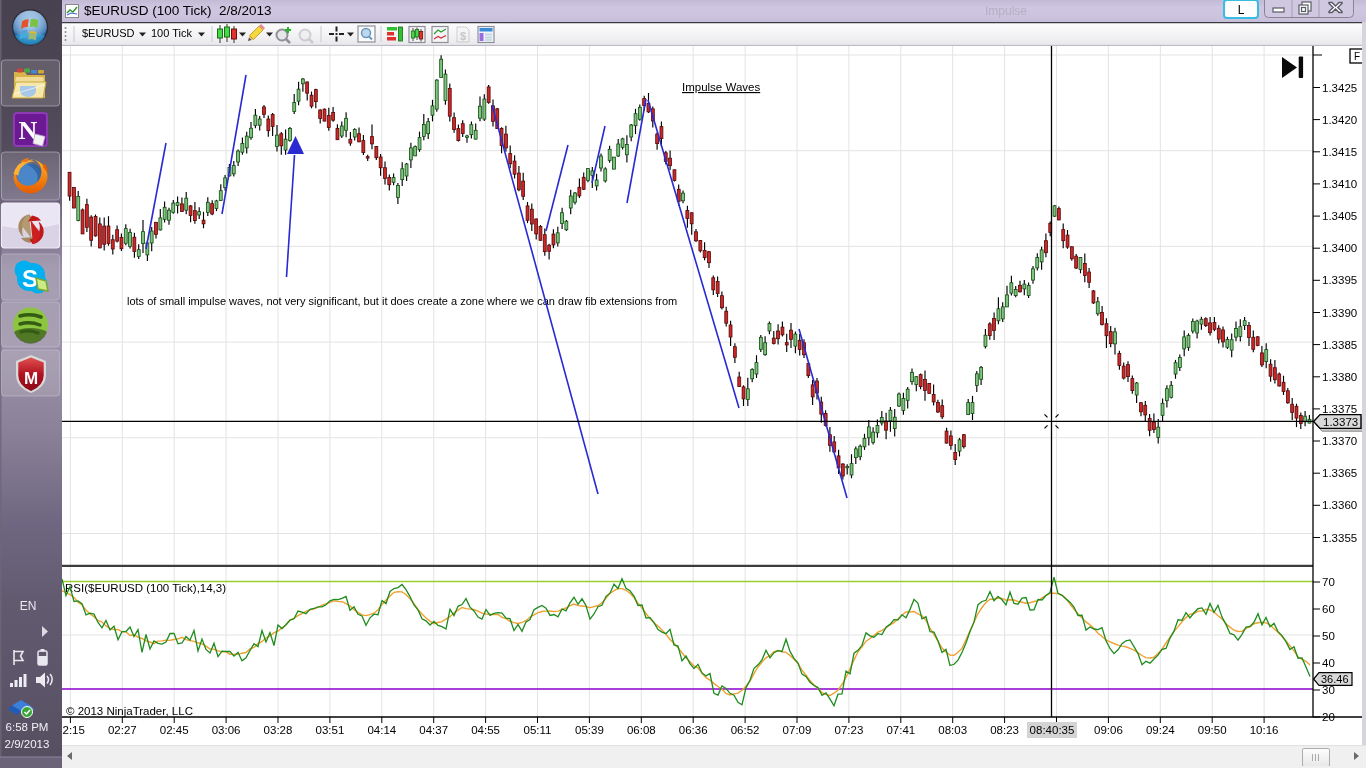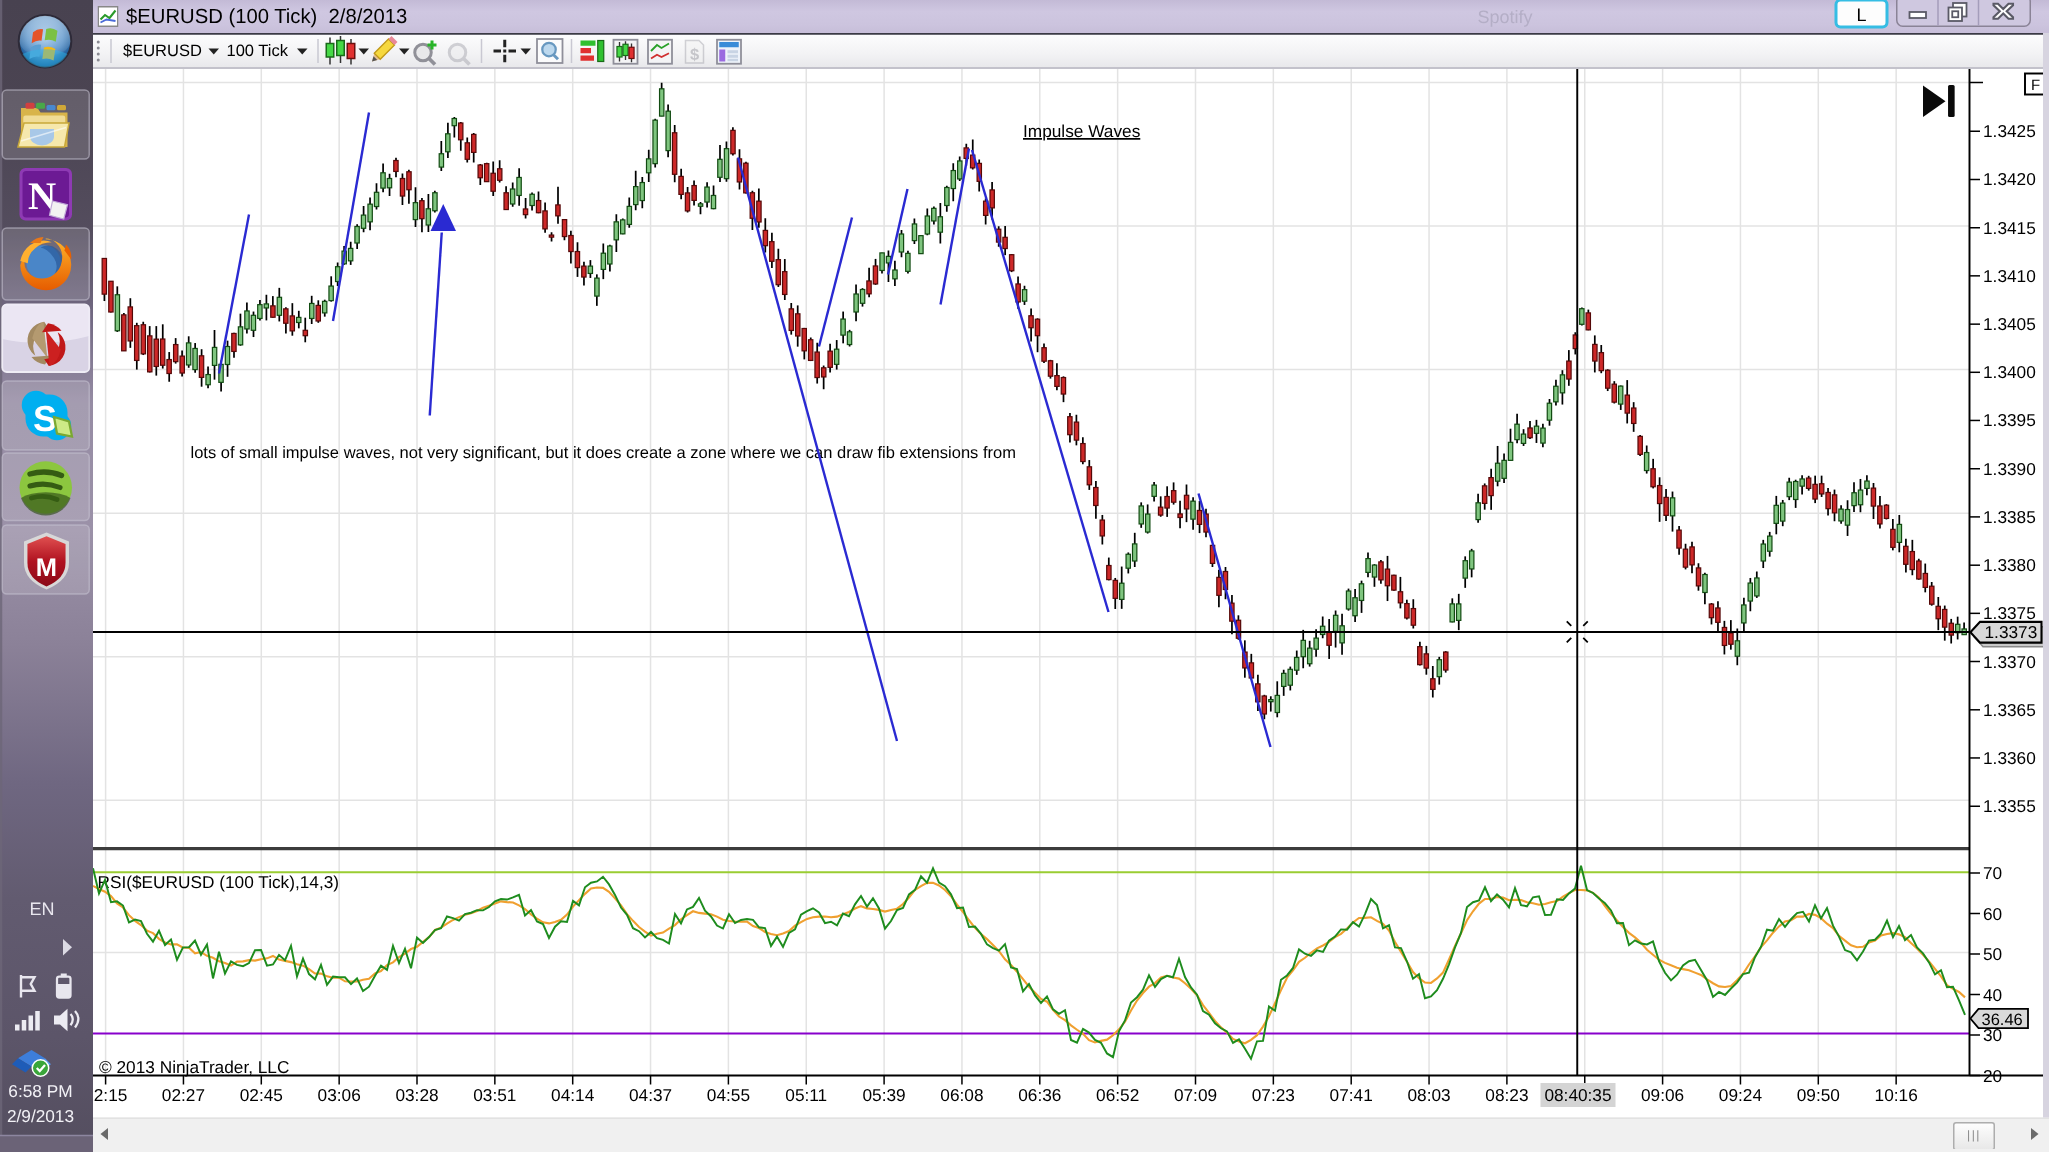--- a/index.html
+++ b/index.html
@@ -29,21 +29,21 @@
 </head>
 <body>
 <div id="win">
   <div id="titlebar">
     <svg id="titleicon" viewBox="0 0 14 14">
         <rect x="0.5" y="0.5" width="13" height="13" fill="#fff" stroke="#888"></rect>
         <path d="M2,9 L5,6 L8,8 L12,3" stroke="#2a9a2a" stroke-width="1.4" fill="none"></path>
         <path d="M2,11 L6,9 L12,10" stroke="#4a6ad8" stroke-width="1.2" fill="none"></path>
       </svg>
     <span id="titletext">$EURUSD (100 Tick)&nbsp; 2/8/2013</span>
-    <span id="ghost">Spotify</span>
+    <span id="ghost">Impulse</span>
     <svg id="winbtns" width="146" height="22" viewBox="8 0 146 22">
       <rect x="12" y="0" width="34" height="18" rx="3" fill="#fdfdfd" stroke="#35bde4" stroke-width="2"></rect>
       <text x="29" y="14" font-size="12" text-anchor="middle" fill="#000" font-family="'Liberation Sans',sans-serif">L</text>
       <rect x="52.5" y="-3" width="89" height="20.5" rx="4" fill="#cfc8e0" stroke="#8a8396" stroke-width="1"></rect>
       <line x1="80" y1="-2" x2="80" y2="17" stroke="#a49dbb" stroke-width="1"></line>
       <line x1="107" y1="-2" x2="107" y2="17" stroke="#a49dbb" stroke-width="1"></line>
       <rect x="61" y="8" width="11" height="4" fill="#fff" stroke="#5a5a66" stroke-width="1.2"></rect>
       <g transform="translate(87,2)">
         <rect x="3" y="0" width="9" height="9" fill="#fff" stroke="#5a5a66" stroke-width="1.2"></rect>
         <rect x="0" y="3" width="9" height="9" fill="#fff" stroke="#5a5a66" stroke-width="1.2"></rect>

